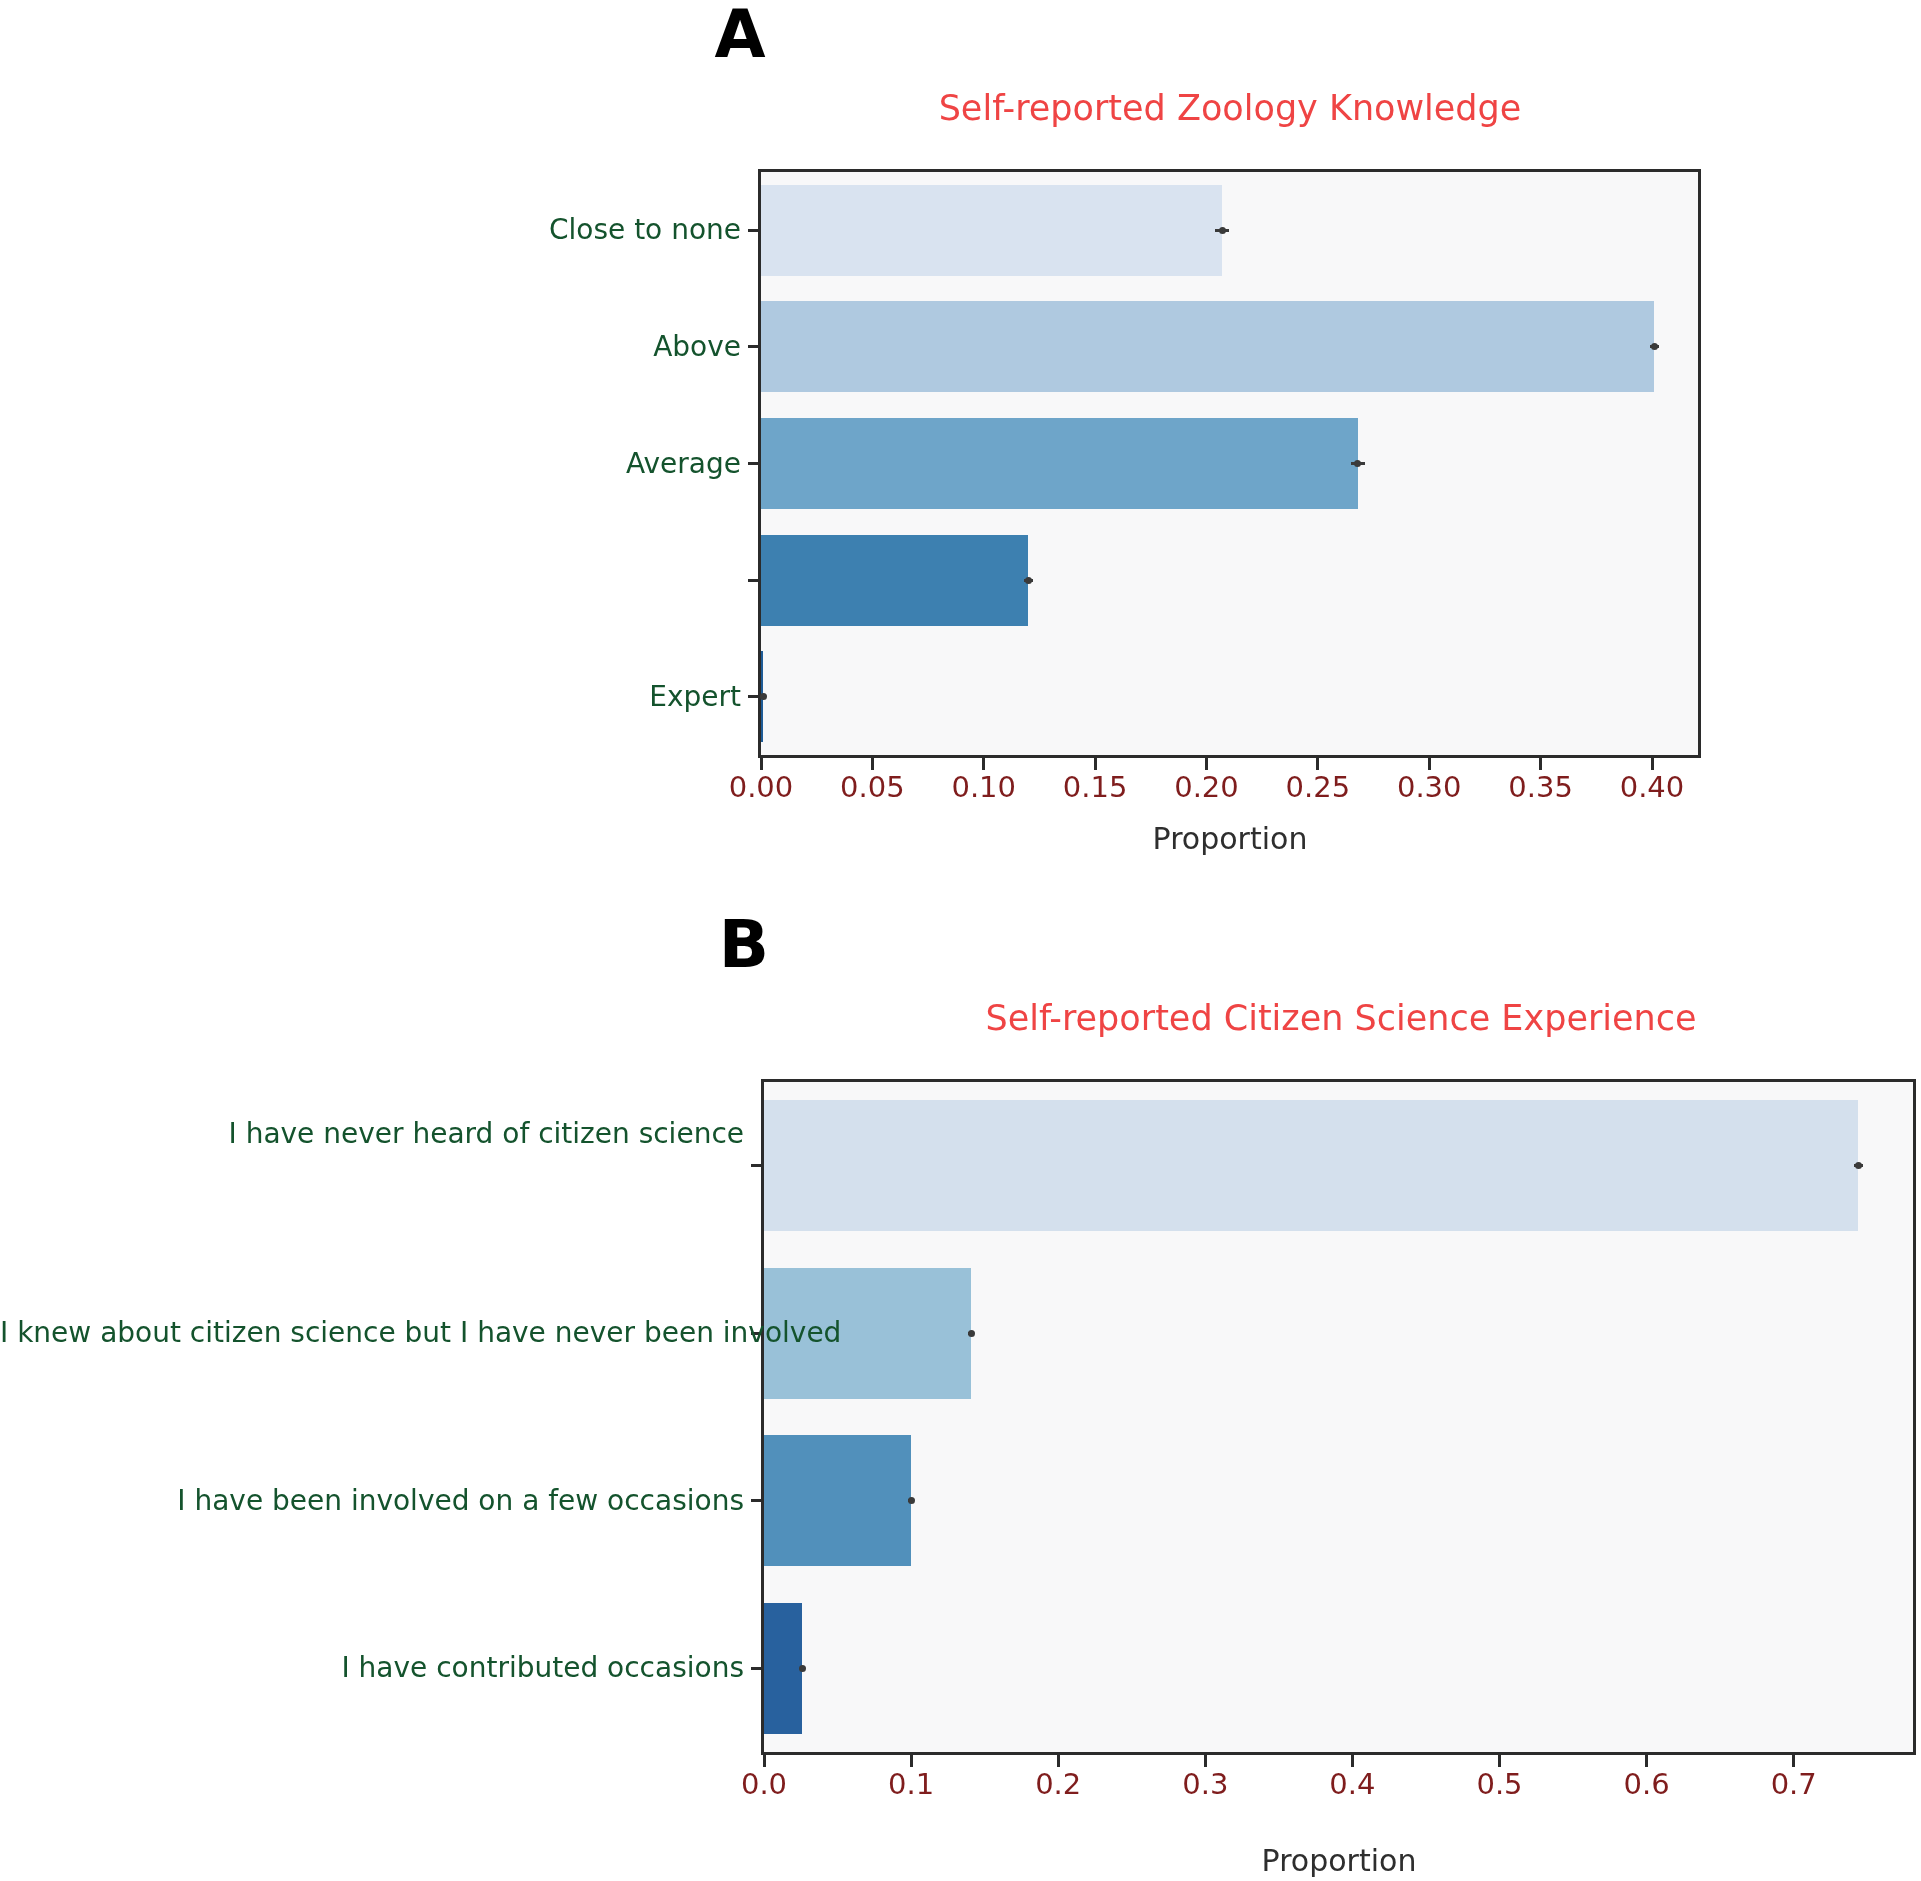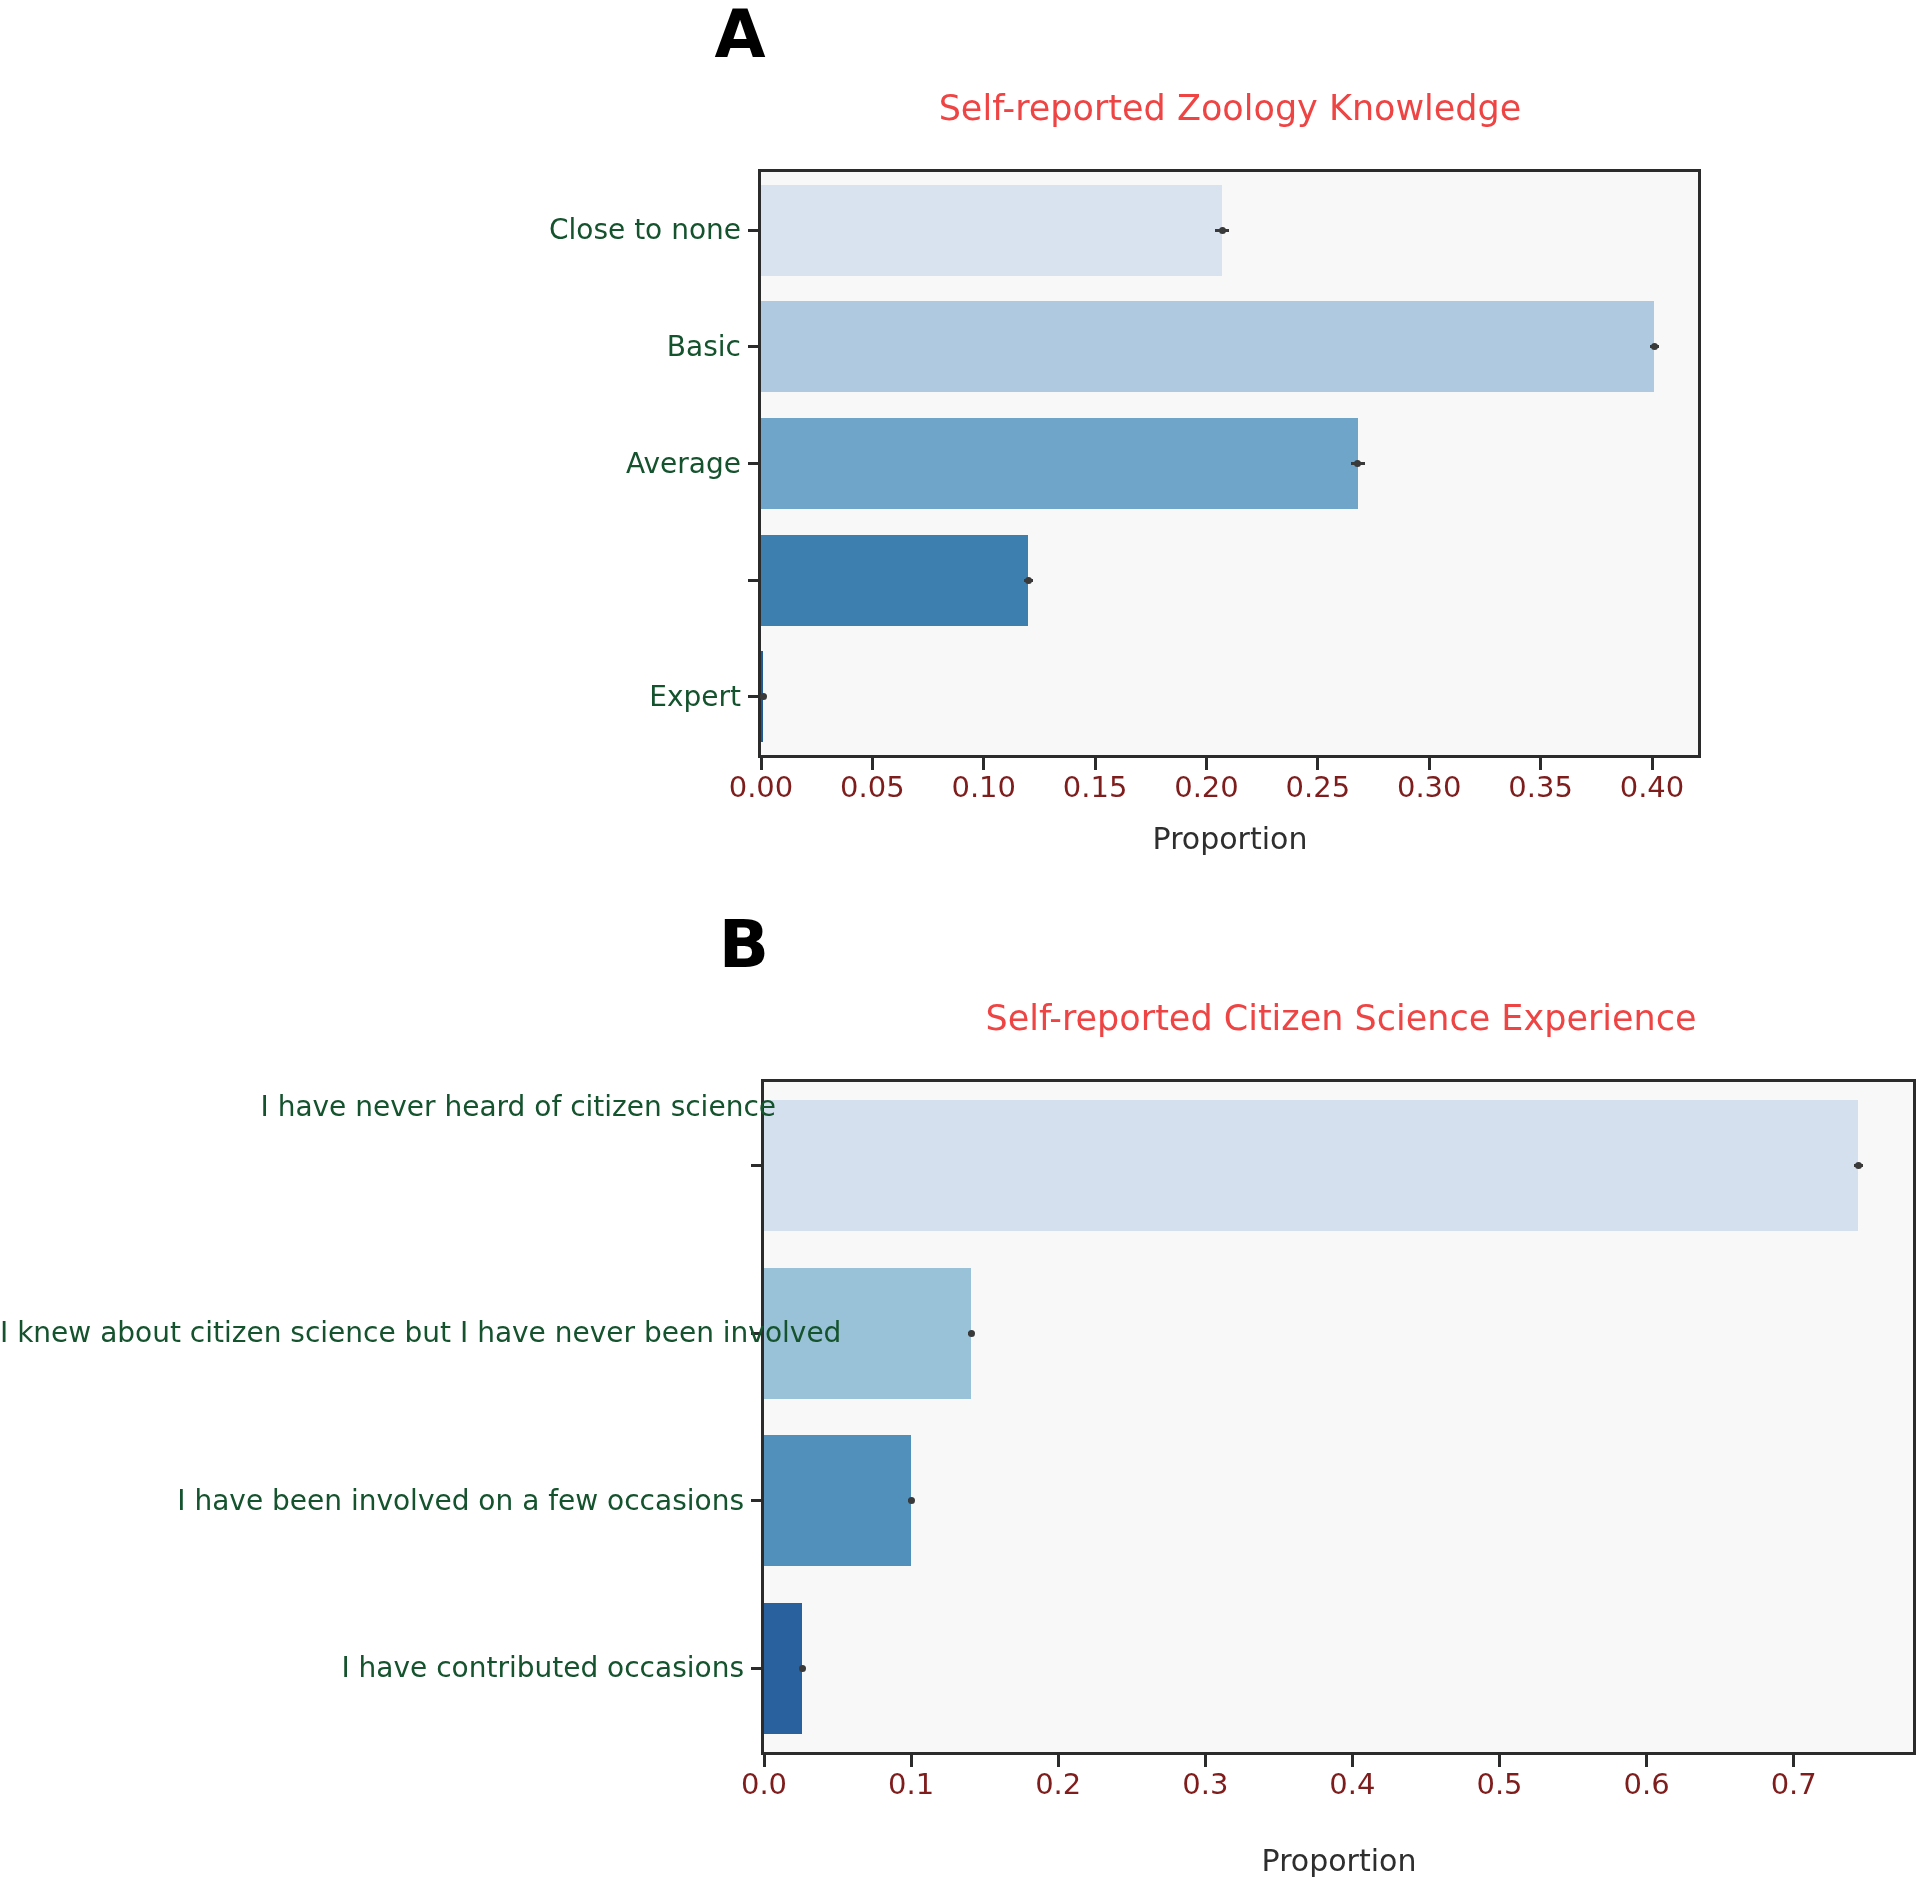--- a/index.html
+++ b/index.html
@@ -118,21 +118,21 @@
 <div class="plot-box" style="left: 758px; top: 169px; width: 943px; height: 589px; background: rgb(248, 248, 249); border-color: rgb(43, 43, 43);"></div>
     <div class="bar" style="left: 761px; top: 184.826px; width: 461.092px; height: 90.948px; background: rgb(217, 227, 240);"></div>
     <div class="whisker" style="left: 1215.41px; top: 228.8px; width: 13.365px; background: rgb(58, 58, 58);"></div>
     <div class="dot" style="left: 1218.59px; top: 226.8px; background: rgb(58, 58, 58);"></div>
     <div class="ytick" style="left: 748px; top: 228.8px; background: rgb(43, 43, 43);"></div>
     <div class="ylab" style="left: 0px; width: 741px; top: 214.3px;">Close to none</div>
     <div class="bar" style="left: 761px; top: 301.426px; width: 893.227px; height: 90.948px; background: rgb(175, 201, 224);"></div>
     <div class="whisker" style="left: 1649.77px; top: 345.4px; width: 8.91px; background: rgb(58, 58, 58);"></div>
     <div class="dot" style="left: 1650.73px; top: 343.4px; background: rgb(58, 58, 58);"></div>
     <div class="ytick" style="left: 748px; top: 345.4px; background: rgb(43, 43, 43);"></div>
-    <div class="ylab" style="left: 0px; width: 741px; top: 330.9px;">Basic</div>
+    <div class="ylab" style="left: 0px; width: 741px; top: 330.9px;">Above</div>
     <div class="bar" style="left: 761px; top: 418.026px; width: 596.97px; height: 90.948px; background: rgb(110, 165, 201);"></div>
     <div class="whisker" style="left: 1351.29px; top: 462px; width: 13.365px; background: rgb(58, 58, 58);"></div>
     <div class="dot" style="left: 1354.47px; top: 460px; background: rgb(58, 58, 58);"></div>
     <div class="ytick" style="left: 748px; top: 462px; background: rgb(43, 43, 43);"></div>
     <div class="ylab" style="left: 0px; width: 741px; top: 447.5px;">Average</div>
     <div class="bar" style="left: 761px; top: 534.626px; width: 267.3px; height: 90.948px; background: rgb(61, 128, 176);"></div>
     <div class="whisker" style="left: 1023.84px; top: 578.6px; width: 8.91px; background: rgb(58, 58, 58);"></div>
     <div class="dot" style="left: 1024.8px; top: 576.6px; background: rgb(58, 58, 58);"></div>
     <div class="ytick" style="left: 748px; top: 578.6px; background: rgb(43, 43, 43);"></div>
     <div class="bar" style="left: 761px; top: 651.226px; width: 2.2275px; height: 90.948px; background: rgb(31, 92, 151);"></div>
@@ -156,21 +156,21 @@
     <div class="xlab" style="left: 1359.25px; top: 773px;">0.30</div>
     <div class="xtick" style="left: 1539.12px; top: 758px; background: rgb(43, 43, 43);"></div>
     <div class="xlab" style="left: 1470.62px; top: 773px;">0.35</div>
     <div class="xtick" style="left: 1650.5px; top: 758px; background: rgb(43, 43, 43);"></div>
     <div class="xlab" style="left: 1582px; top: 773px;">0.40</div>
     <div class="plot-box" style="left: 761px; top: 1079px; width: 1155px; height: 676px; background: rgb(248, 248, 249); border-color: rgb(43, 43, 43);"></div>
     <div class="bar" style="left: 764px; top: 1100.42px; width: 1094.42px; height: 130.65px; background: rgb(212, 224, 237);"></div>
     <div class="whisker" style="left: 1854.01px; top: 1164.25px; width: 8.826px; background: rgb(58, 58, 58);"></div>
     <div class="dot" style="left: 1854.92px; top: 1162.25px; background: rgb(58, 58, 58);"></div>
     <div class="ytick" style="left: 751px; top: 1164.25px; background: rgb(43, 43, 43);"></div>
-    <div class="ylab" style="left: 0px; width: 744px; top: 1091px; padding-left: 32px;">I have never heard of citizen science</div>
+    <div class="ylab" style="left: 0px; width: 744px; top: 1118px;">I have never heard of citizen science</div>
     <div class="bar" style="left: 764px; top: 1267.92px; width: 207.411px; height: 130.65px; background: rgb(153, 193, 216);"></div>
     <div class="whisker" style="left: 968.469px; top: 1331.75px; width: 5.884px; background: rgb(58, 58, 58);"></div>
     <div class="dot" style="left: 967.911px; top: 1329.75px; background: rgb(58, 58, 58);"></div>
     <div class="ytick" style="left: 751px; top: 1331.75px; background: rgb(43, 43, 43);"></div>
     <div class="ylab" style="left: 0px; width: 744px; top: 1317.25px;">I knew about citizen science but I have never been involved</div>
     <div class="bar" style="left: 764px; top: 1435.42px; width: 147.1px; height: 130.65px; background: rgb(81, 144, 187);"></div>
     <div class="whisker" style="left: 908.158px; top: 1499.25px; width: 5.884px; background: rgb(58, 58, 58);"></div>
     <div class="dot" style="left: 907.6px; top: 1497.25px; background: rgb(58, 58, 58);"></div>
     <div class="ytick" style="left: 751px; top: 1499.25px; background: rgb(43, 43, 43);"></div>
     <div class="ylab" style="left: 0px; width: 744px; top: 1484.75px;">I have been involved on a few occasions</div>

